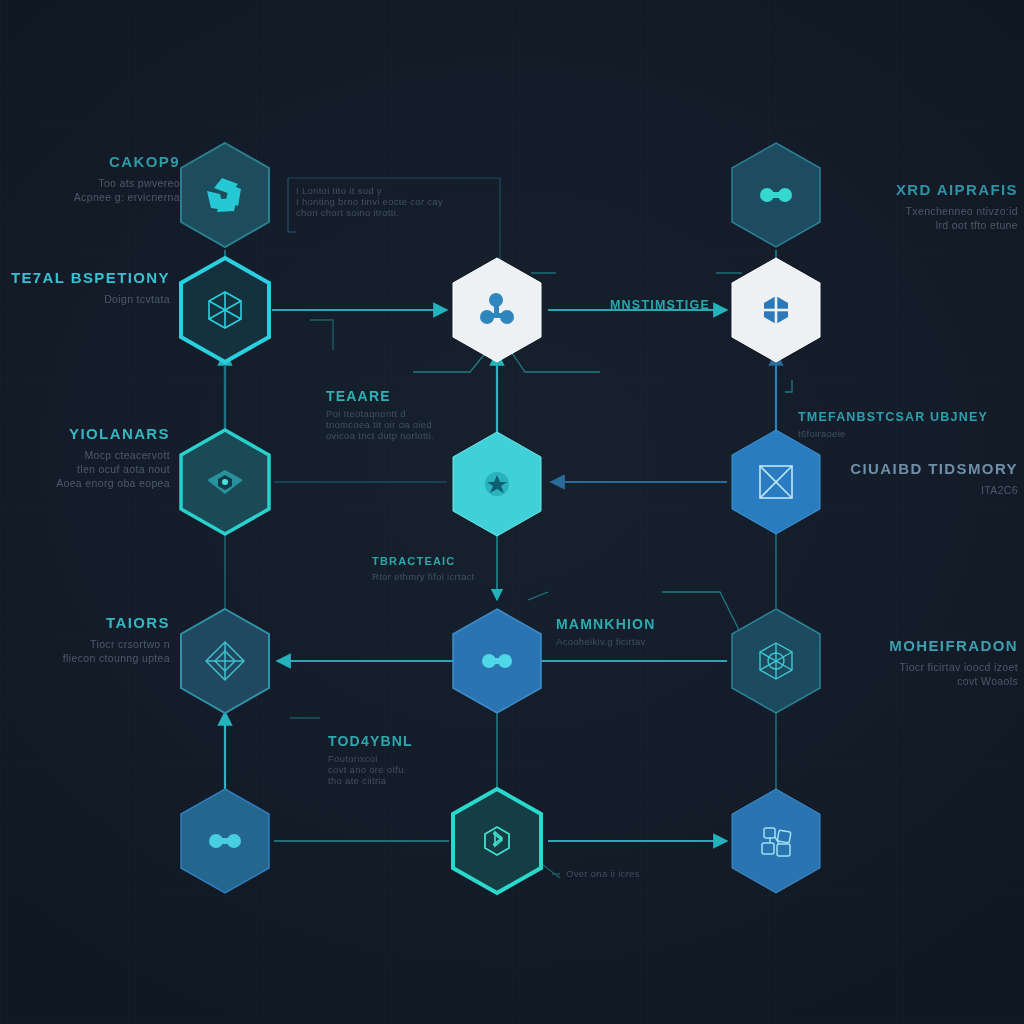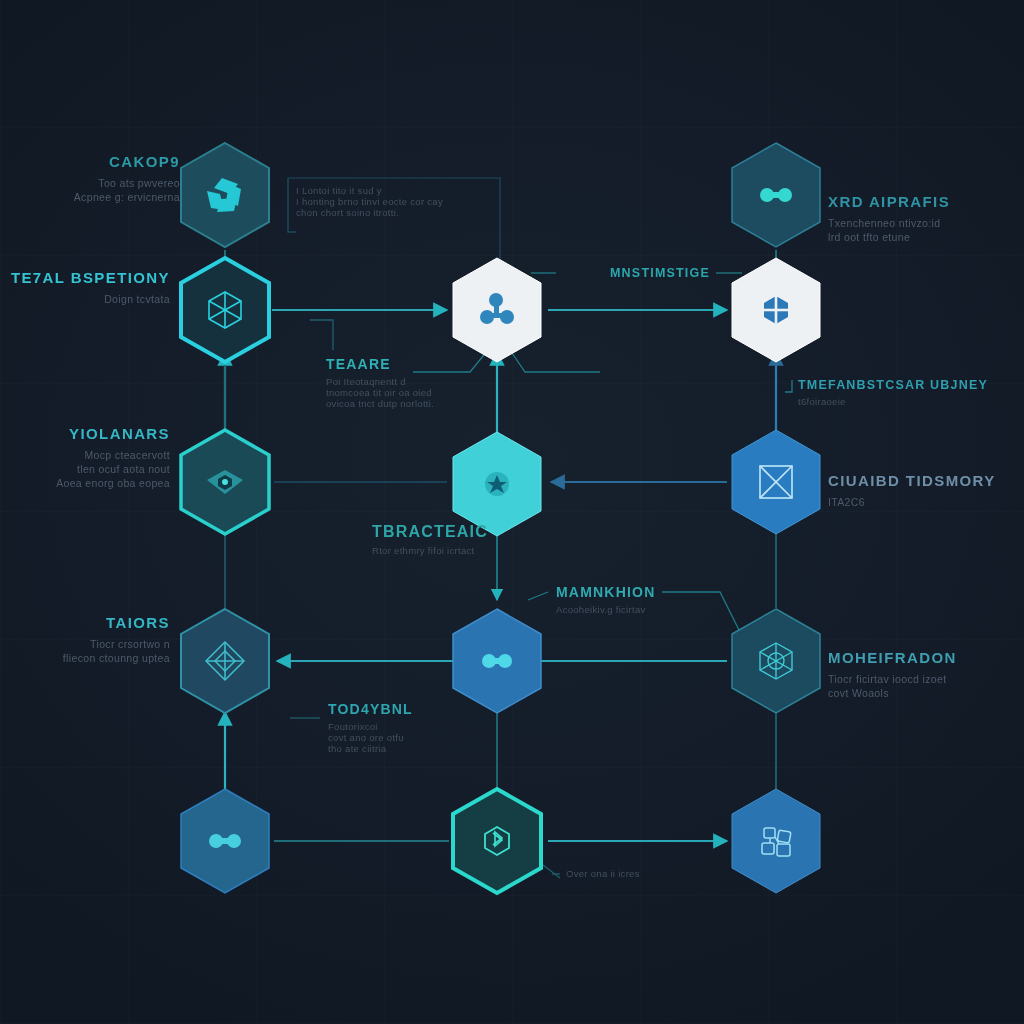--- a/index.html
+++ b/index.html
@@ -37,21 +37,21 @@
   }
   .hexwrap { position: relative; width: 96px; height: 110px; }
   .hexwrap svg { position: absolute; inset: 0; width: 100%; height: 100%; }
 
   
   .label {
     position: absolute;
     width: 190px;
     line-height: 1.32;
   }
-  .label.right { text-align: left; margin-top: 12px; }
+  .label.right { text-align: right; }
   .label.left  { text-align: right; }
   .ltitle {
     font-size: 15px;
     letter-spacing: 1.4px;
     font-weight: 700;
     margin-bottom: 5px;
     white-space: nowrap;
   }
   .ldesc {
     font-size: 10.5px;
@@ -65,20 +65,21 @@
     position: absolute;
     width: 180px;
   }
   .ctitle {
     font-size: 12.5px;
     letter-spacing: 1.2px;
     font-weight: 700;
     color: #2ea6a8;
     margin-bottom: 4px;
     white-space: nowrap;
+    margin-top: 32px;
   }
   .cdesc {
     font-size: 9.5px;
     letter-spacing: .3px;
     color: #4e5c6d;
     opacity: .8;
   }
   .cdesc span { display: block; }
 </style>
 </head>
@@ -414,21 +415,21 @@
   </div>
 
   <div class="callout" style="left:798px;top:378px;width:200px">
     <div class="ctitle" style="color:#2f9fae">TMEFANBSTCSAR UBJNEY</div>
     <div class="cdesc">
       <span>t6foiraoeie</span>
     </div>
   </div>
 
   <div class="callout" style="left:372px;top:523px">
-    <div class="ctitle" style="color:#2ea6a8;font-size:16px">TBRACTEAIC</div>
+    <div class="ctitle" style="color:#2ea6a8;font-size:11px">TBRACTEAIC</div>
     <div class="cdesc">
       <span>Rtor ethmry fifoi icrtact</span>
     </div>
   </div>
 
   <div class="callout" style="left:556px;top:584px">
     <div class="ctitle" style="color:#2eaab0;font-size:14px">MAMNKHION</div>
     <div class="cdesc">
       <span>Acooheikiv.g ficirtav</span>
     </div>

